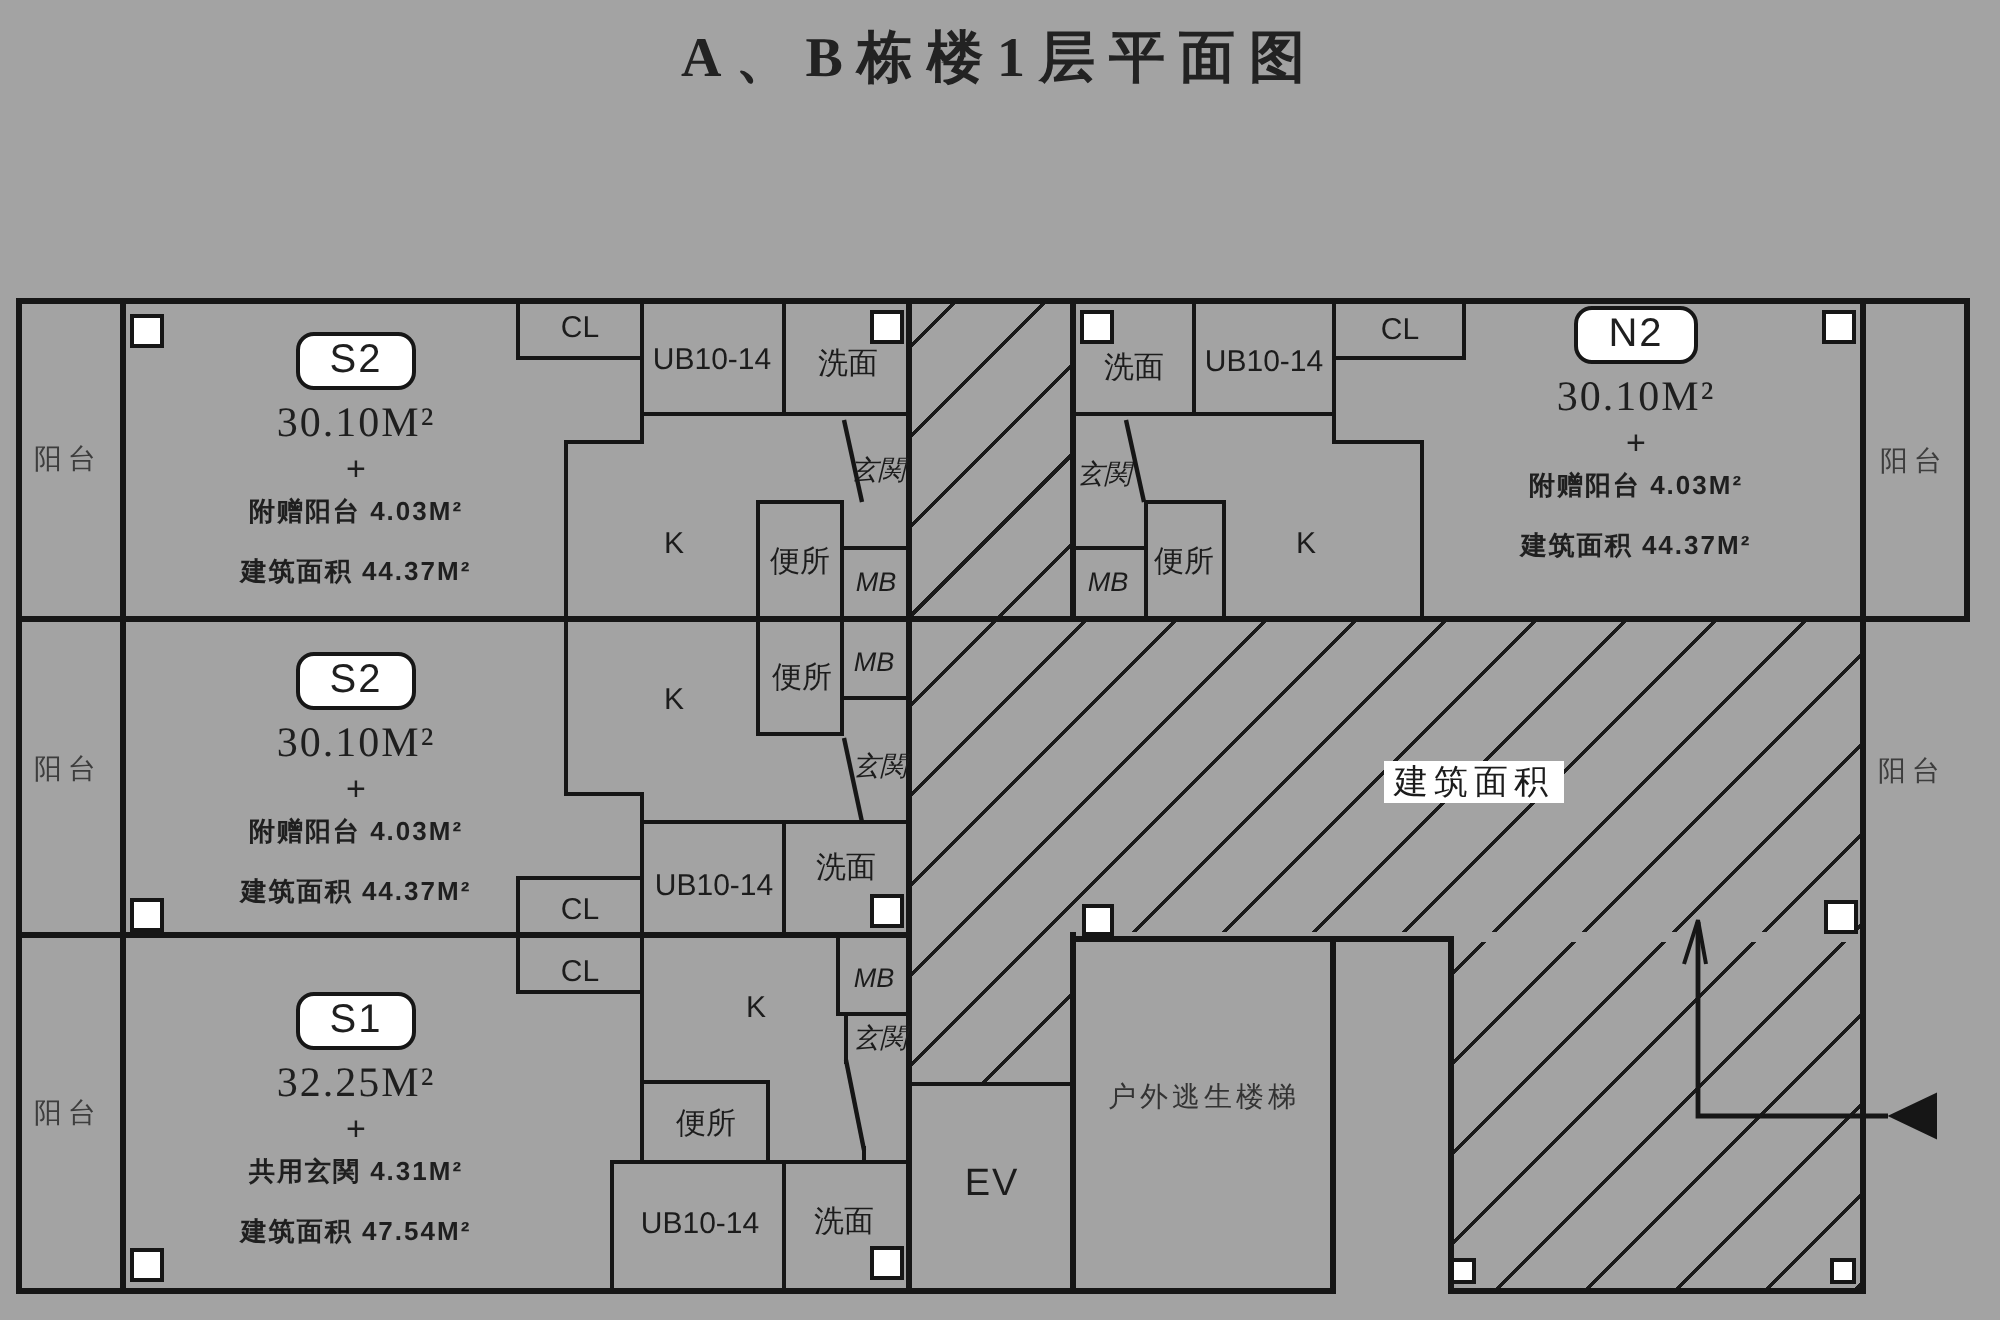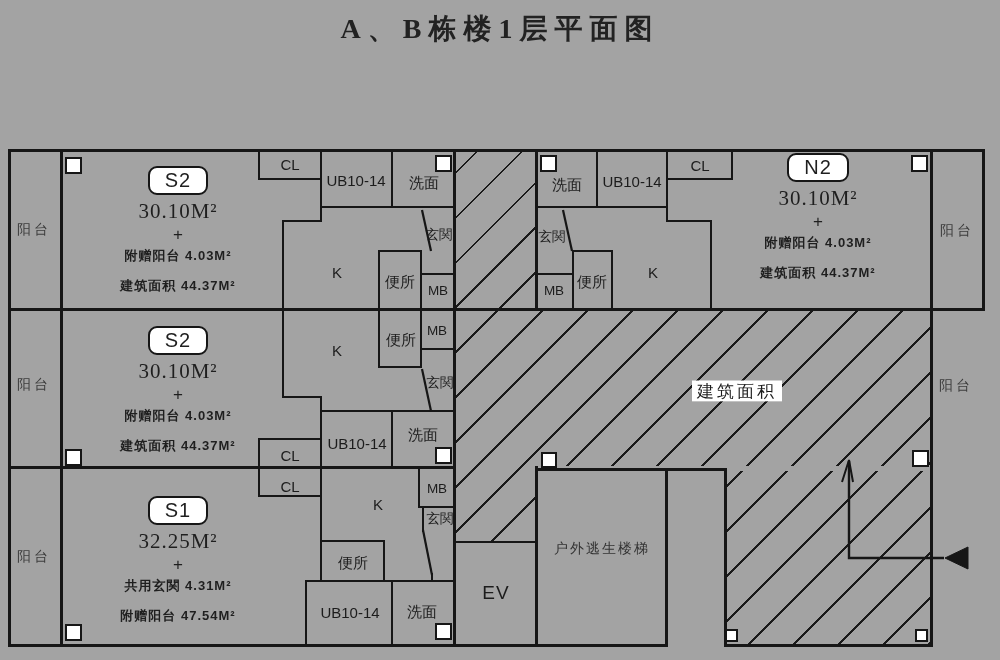--- a/index.html
+++ b/index.html
@@ -8,21 +8,21 @@
   .title{position:absolute;top:10px;left:0;right:0;text-align:center;
          font-family:"Liberation Serif","DejaVu Serif",serif;
          font-size:28px;font-weight:bold;letter-spacing:7px;color:#222;}
   .w{position:absolute;background:#161616;}
   .hatch{position:absolute;background:repeating-linear-gradient(135deg,
           rgba(0,0,0,0) 0px, rgba(0,0,0,0) 30px, #1a1a1a 30px, #1a1a1a 31.8px);
           background-attachment:fixed;}
   .sq{position:absolute;background:#fff;border:2px solid #161616;box-sizing:border-box;}
   .lbl{position:absolute;transform:translate(-50%,-50%);font-size:15px;white-space:nowrap;
        color:#1c1c1c;line-height:1;z-index:6;}
-  .sm{font-size:13.5px;}
+  .sm{font-size:13.5px;font-style:italic;}
   .balc{font-size:14px;letter-spacing:3px;color:#3d3d3d;}
   .ev{font-size:19px;letter-spacing:1px;}
   .shared{font-size:17px;letter-spacing:3px;background:#fff;padding:2px 5px;}
   .stairs{font-size:14px;letter-spacing:2px;color:#333;}
   .unit{position:absolute;width:250px;display:flex;flex-direction:column;align-items:center;z-index:6;}
   .ubox{border:2px solid #161616;border-radius:9px;padding:1px 15px;font-size:20px;
         letter-spacing:1px;margin-bottom:4px;background:#fff;}
   .uarea{font-size:21px;letter-spacing:1px;height:24px;display:flex;align-items:center;font-family:Liberation Serif, serif;}
   .uplus{font-size:17px;height:24px;display:flex;align-items:center;}
   .ubonus{font-size:13px;font-weight:bold;letter-spacing:1px;height:16px;}
@@ -174,21 +174,21 @@
     <div class="uarea">30.10M²</div>
     <div class="uplus">+</div>
     <div class="ubonus">附赠阳台 4.03M²</div>
     <div class="ugross">建筑面积 44.37M²</div>
   </div>
   <div class="unit" style="left:53px;top:496px;">
     <div class="ubox">S1</div>
     <div class="uarea">32.25M²</div>
     <div class="uplus">+</div>
     <div class="ubonus">共用玄関 4.31M²</div>
-    <div class="ugross">附赠阳台 47.54M²</div>
+    <div class="ugross">建筑面积 47.54M²</div>
   </div>
   <div class="unit" style="left:693px;top:153px;justify-content:center;">
     <div class="ubox">N2</div>
     <div class="uarea">30.10M²</div>
     <div class="uplus">+</div>
     <div class="ubonus">附赠阳台 4.03M²</div>
     <div class="ugross">建筑面积 44.37M²</div>
   </div>
 
   <svg class="overlay" width="1000" height="660">

